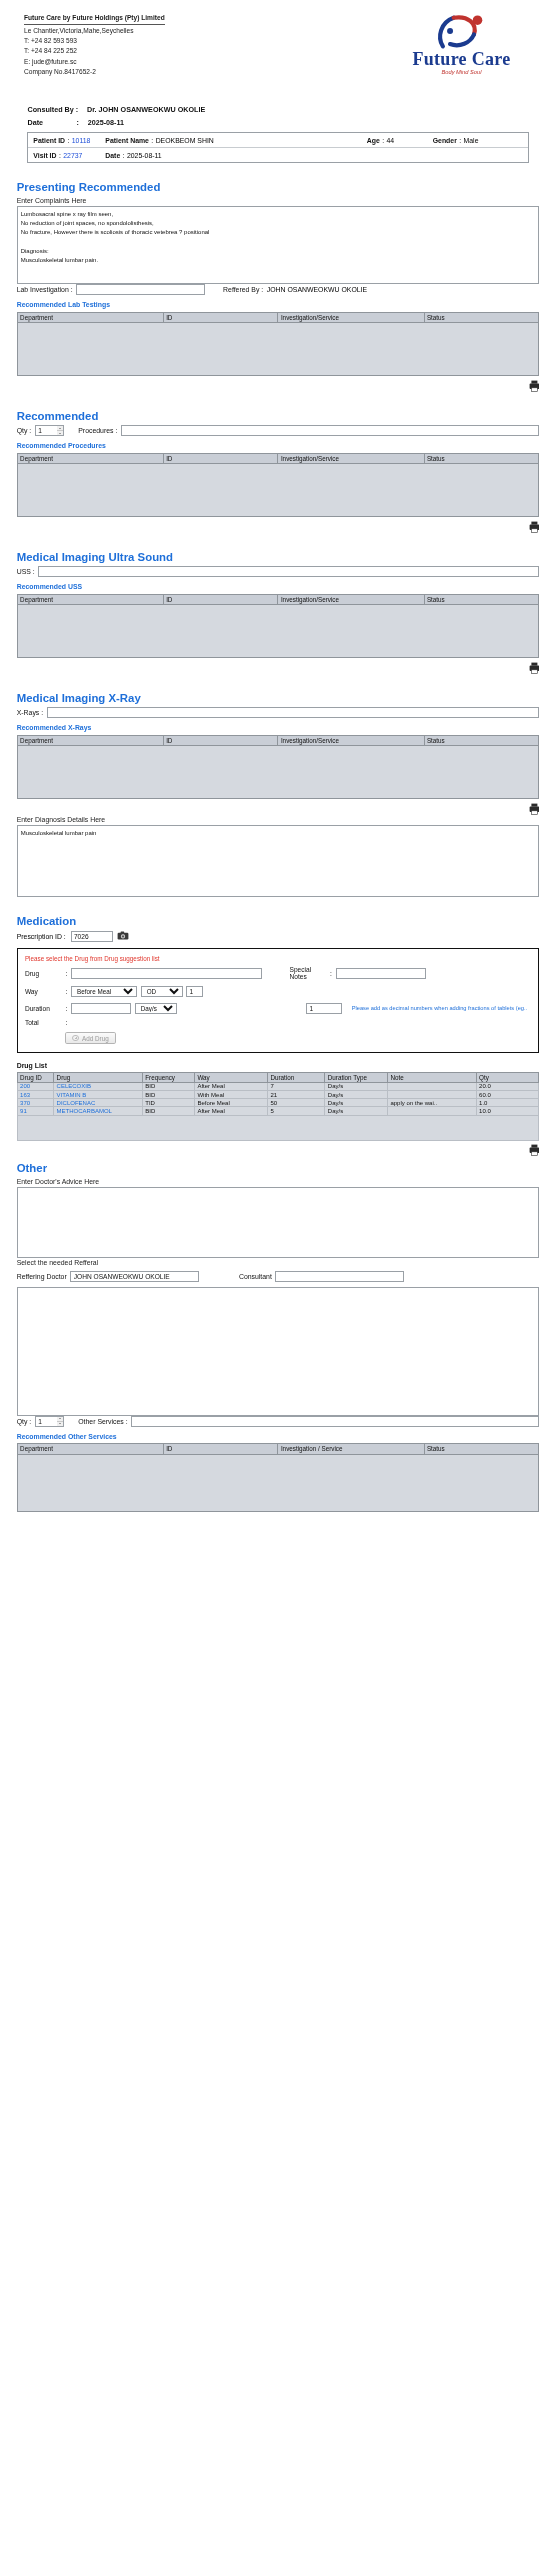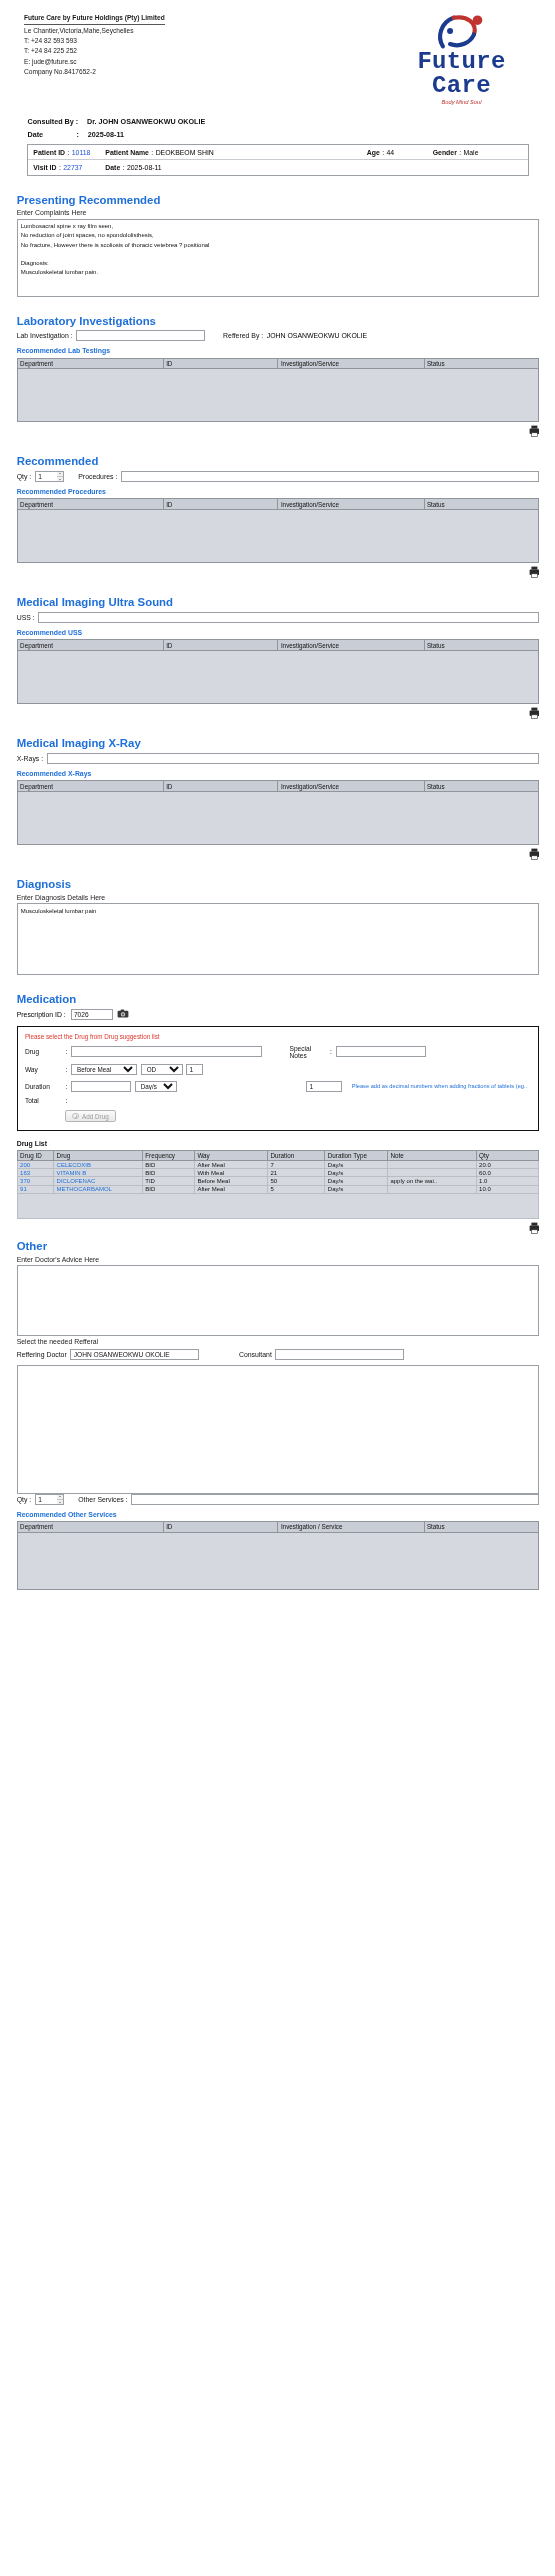--- a/index.html
+++ b/index.html
@@ -13,27 +13,27 @@
 
   
   .hdr {
     display: flex; align-items: flex-start; justify-content: space-between;
     padding: 13px 24px 8.4px 24px;
   }
   .hdr-left { font-size: 6.6px; color: #1b1b1b; line-height: 1.55; }
   .hdr-left .coname { font-weight: bold; border-bottom: 0.6px solid #555; display: inline-block; padding-bottom: 0.6px; margin-bottom: 1.2px;}
   .logo-wrap { width: 129px; text-align: center; padding-right: 12px;}
   .logo-svg { display:block; margin: 0 auto; }
-  .logo-text { font-size: 24px; color: #1b3b8f; font-weight: bold; letter-spacing: 0.3px; line-height: 1.0; font-family: Liberation Mono, monospace;}
+  .logo-text { font-size: 18px; color: #1b3b8f; font-weight: bold; letter-spacing: 0.3px; line-height: 1.0; font-family: Liberation Serif, serif;}
   .logo-text .care { color: #1b3b8f; }
   .logo-sub { font-size: 5.7px; color: #c0332e; font-style: italic; margin-top: 1.2px; }
 
   
   .consult-block { padding: 3.6px 10.8px 0 10.8px; font-size: 7.2px; }
-  .consult-line { font-weight: bold; color: #111; margin-bottom: 4.2px; }
+  .consult-line { font-weight: bold; color: #111; margin-bottom: 4.2px; margin-top: 16px; }
   .consult-line .lbl { display:inline-block; }
   .date-line { font-weight: bold; color: #111; margin-bottom: 4.8px; }
   .date-line .lbl { display:inline-block; width: 47px; }
 
   
   .patient-bar {
     border: 0.6px solid #9aa0a6; margin: 2.4px 10.8px 0 10.8px;
     font-size: 6.9px;
   }
   .prow { display: flex; align-items: center; padding: 3.6px 4.8px; }
@@ -210,21 +210,20 @@
 
   <h2 class="section">Presenting Recommended</h2>
   <div class="sub-note">Enter Complaints Here</div>
   <div class="complaint-box">Lumbosacral spine x ray film seen,
 No reduction of joint spaces, no spondololisthesis,
 No fracture, However there is scoliosis of thoracic vetebrea ? positional
 
 Diagnosis:
 Musculoskeletal lumbar pain.</div>
 
-  <h2 class="section">Laboratory  Investigations</h2>
   <div class="field-row">
     <span class="lab">Lab Investigation  :</span>
     <input class="txt" style="width: 129px;" value="">
     <span class="lab" style="margin-left:14.3px">Reffered By  :</span>
     <span>JOHN OSANWEOKWU OKOLIE</span>
   </div>
   <div class="rec-link">Recommended Lab Testings</div>
   <div class="grid-shell">
     <table class="grid">
       <tbody>
@@ -340,21 +339,20 @@
   <div class="icon-row">
     <span class="printer">
       <svg width="10.8" height="12" viewBox="0 0 18 20">
           <rect x="4" y="1" width="10" height="5" fill="#2b2b2b"></rect>
           <rect x="1" y="6" width="16" height="9" rx="1.5" fill="#2b2b2b"></rect>
           <rect x="4" y="13" width="10" height="6" fill="#ffffff" stroke="#2b2b2b"></rect>
         </svg>
     </span>
   </div>
 
-  <h2 class="section">Diagnosis</h2>
   <div class="sub-note">Enter Diagnosis Details Here</div>
   <div class="complaint-box" style="height:72px">Musculoskeletal lumbar pain</div>
 
   <h2 class="section">Medication</h2>
   <div class="presc-row">
     <span class="lab">Prescription ID  :</span>
     <input class="txt" style="width: 42px;" value="7026">
     <span>
       <svg width="12" height="9" viewBox="0 0 20 15">
           <rect x="1" y="3" width="18" height="11" rx="2" fill="#3a3a3a"></rect>

